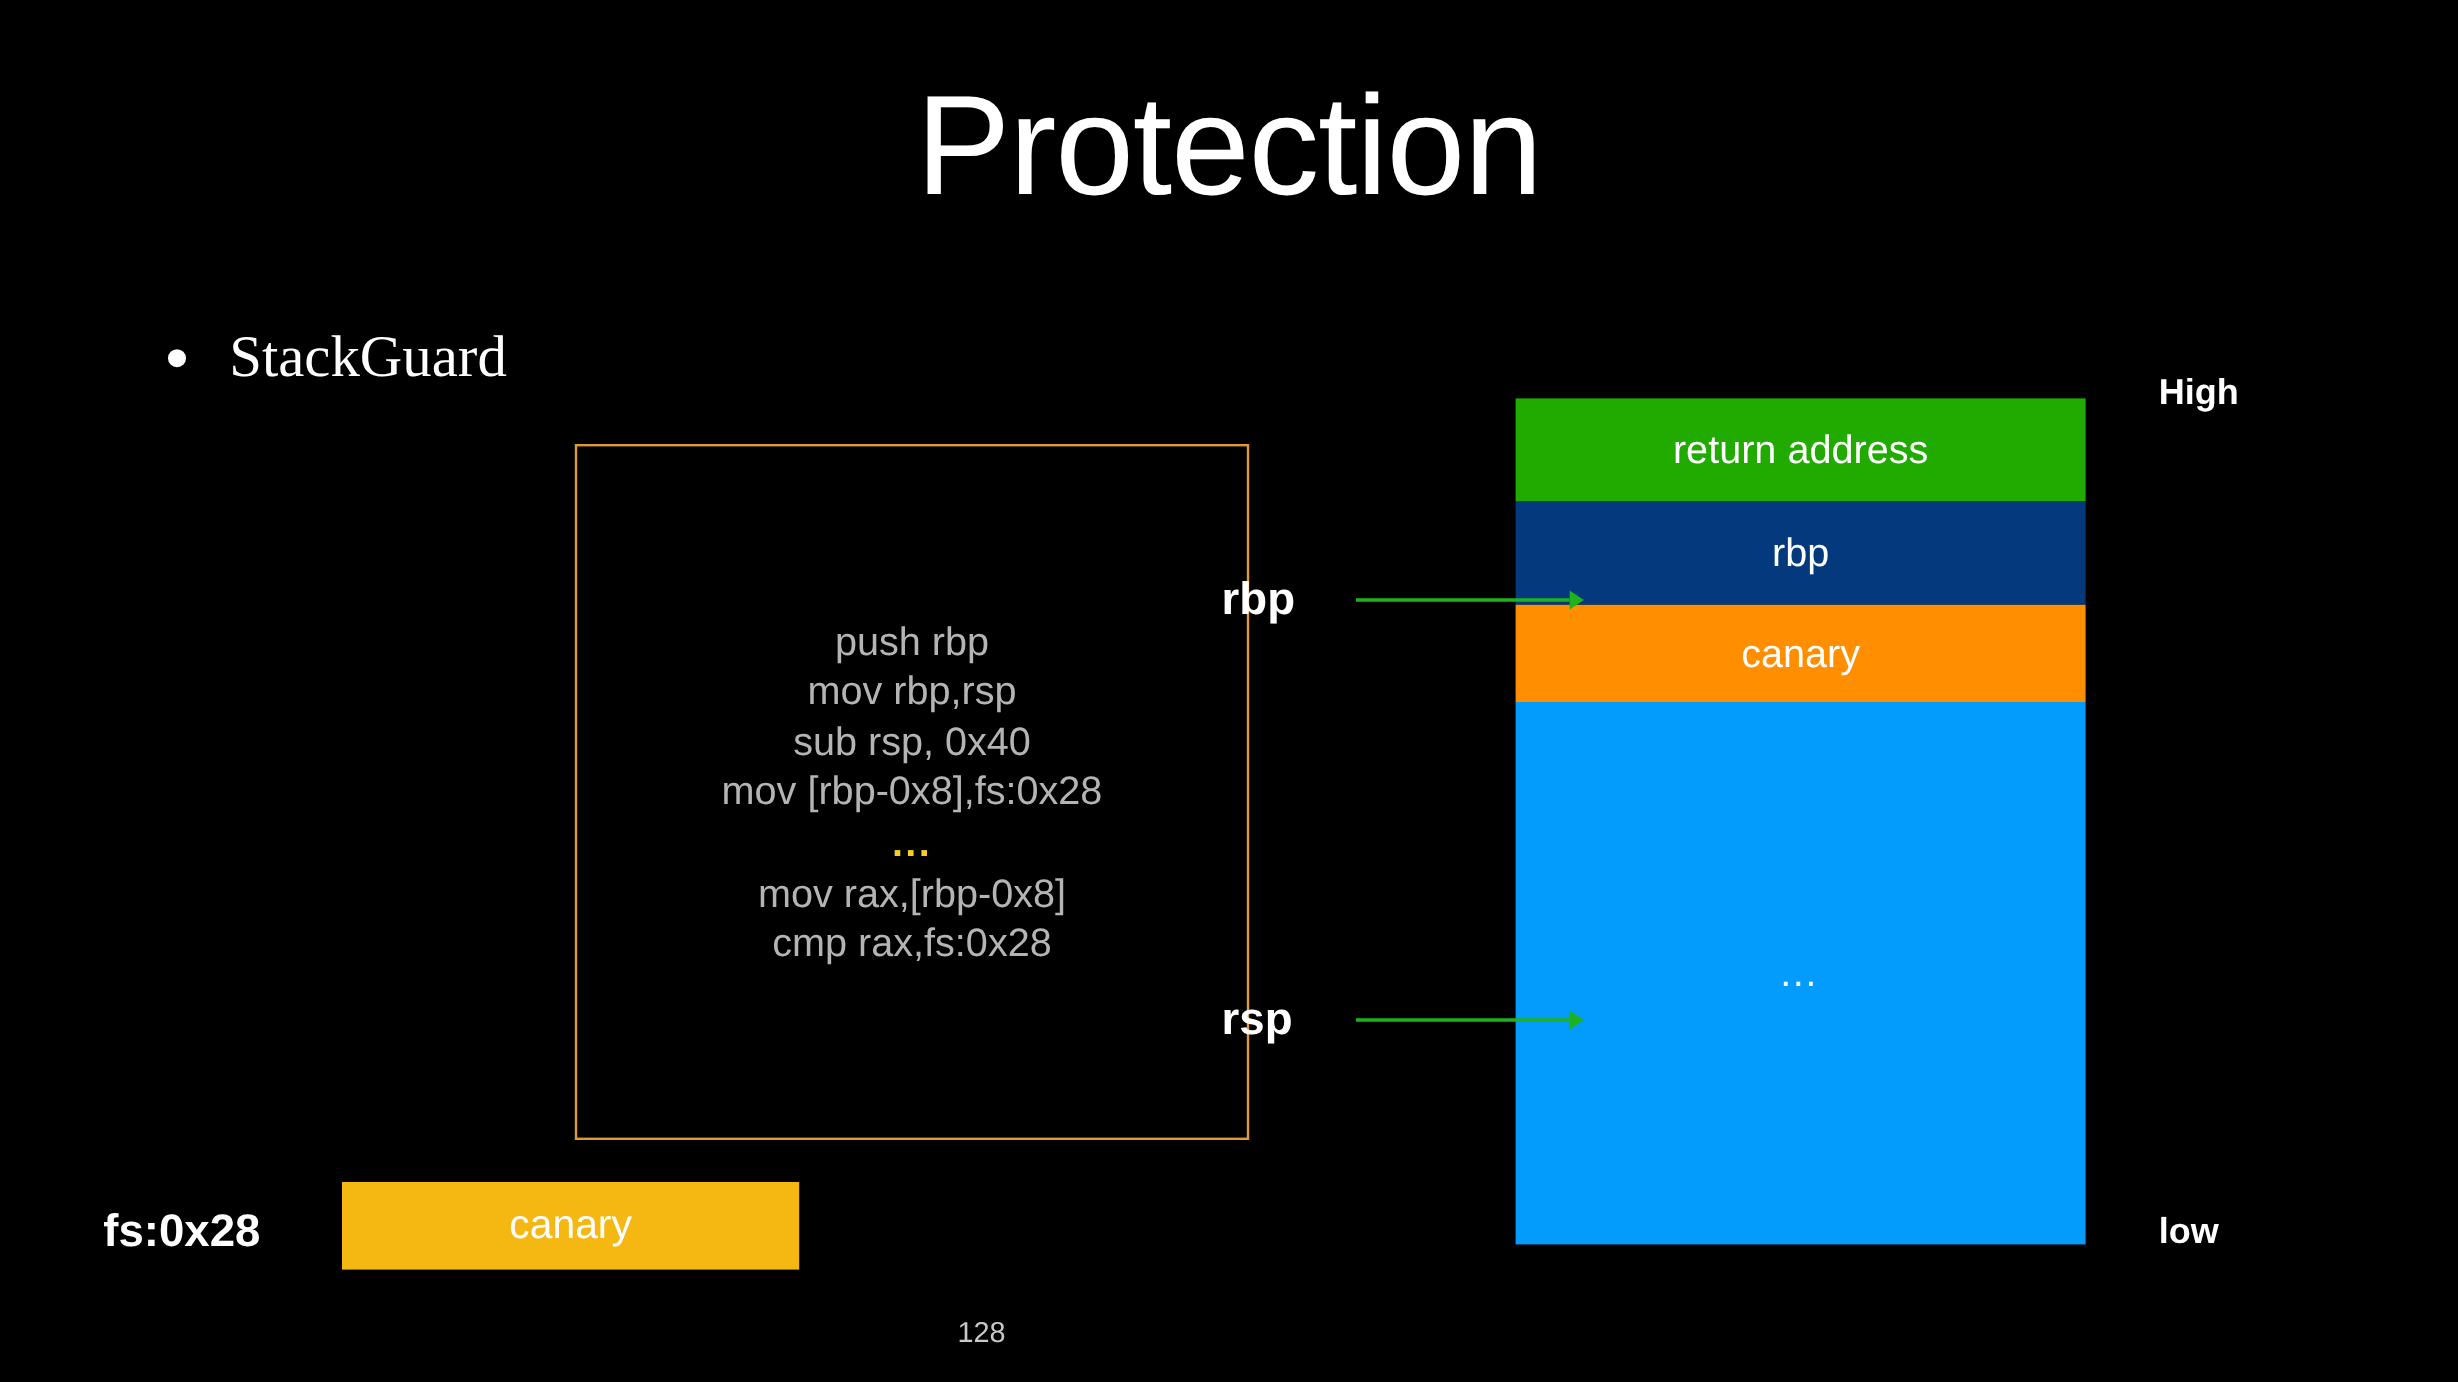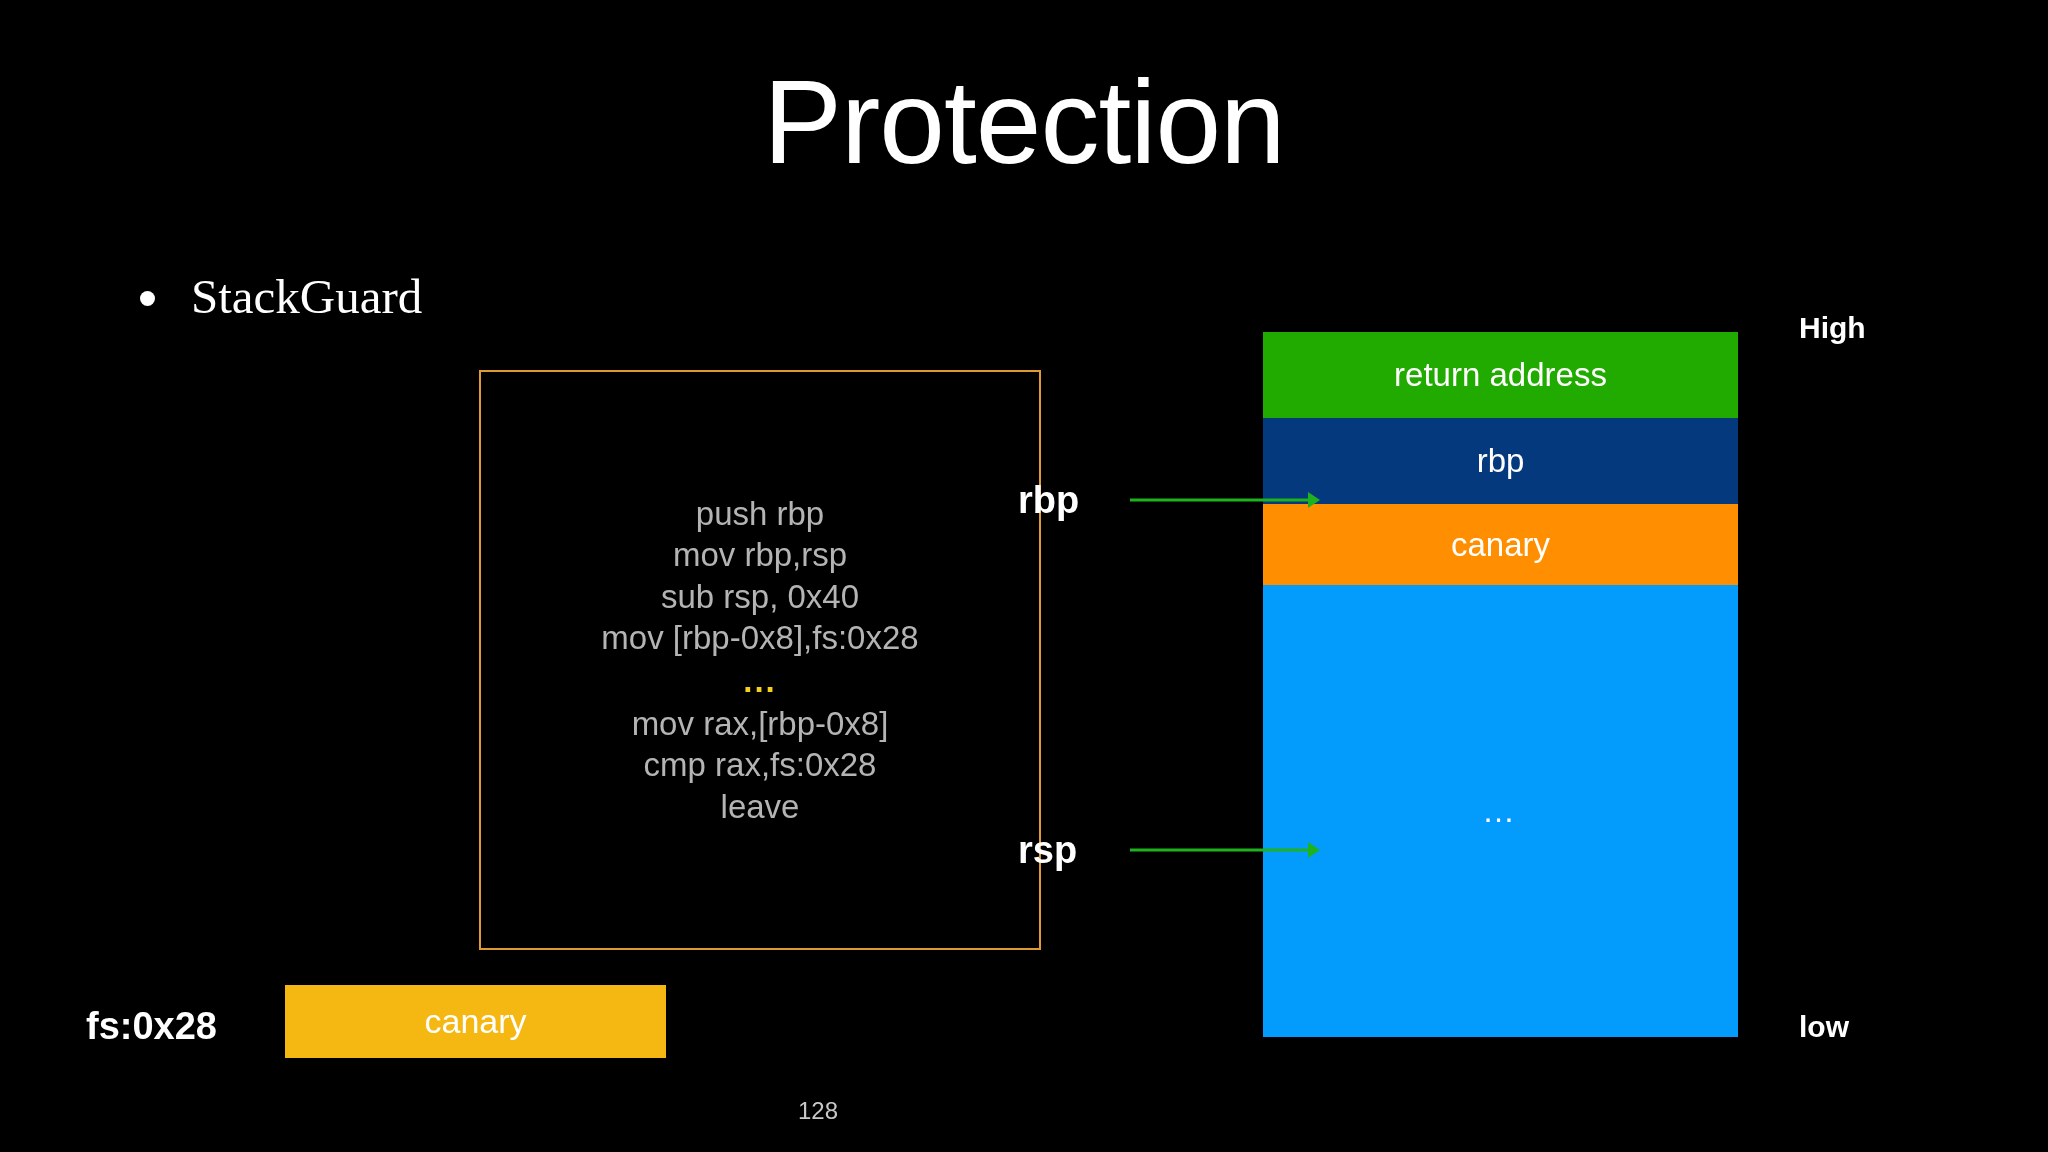--- a/index.html
+++ b/index.html
@@ -197,21 +197,20 @@
 
   <div id="code-box">
     <div id="code-lines">
       <div class="code-line">push rbp</div>
       <div class="code-line">mov rbp,rsp</div>
       <div class="code-line">sub rsp, 0x40</div>
       <div class="code-line">mov [rbp-0x8],fs:0x28</div>
       <div class="code-line ellipsis">...</div>
       <div class="code-line">mov rax,[rbp-0x8]</div>
       <div class="code-line">cmp rax,fs:0x28</div>
-      <div class="code-line">leave</div>
     </div>
   </div>
 
   <div id="stack">
     <div class="stack-cell" id="cell-return-address">
       <span class="cell-label">return address</span>
     </div>
     <div class="stack-cell" id="cell-rbp">
       <span class="cell-label">rbp</span>
     </div>

